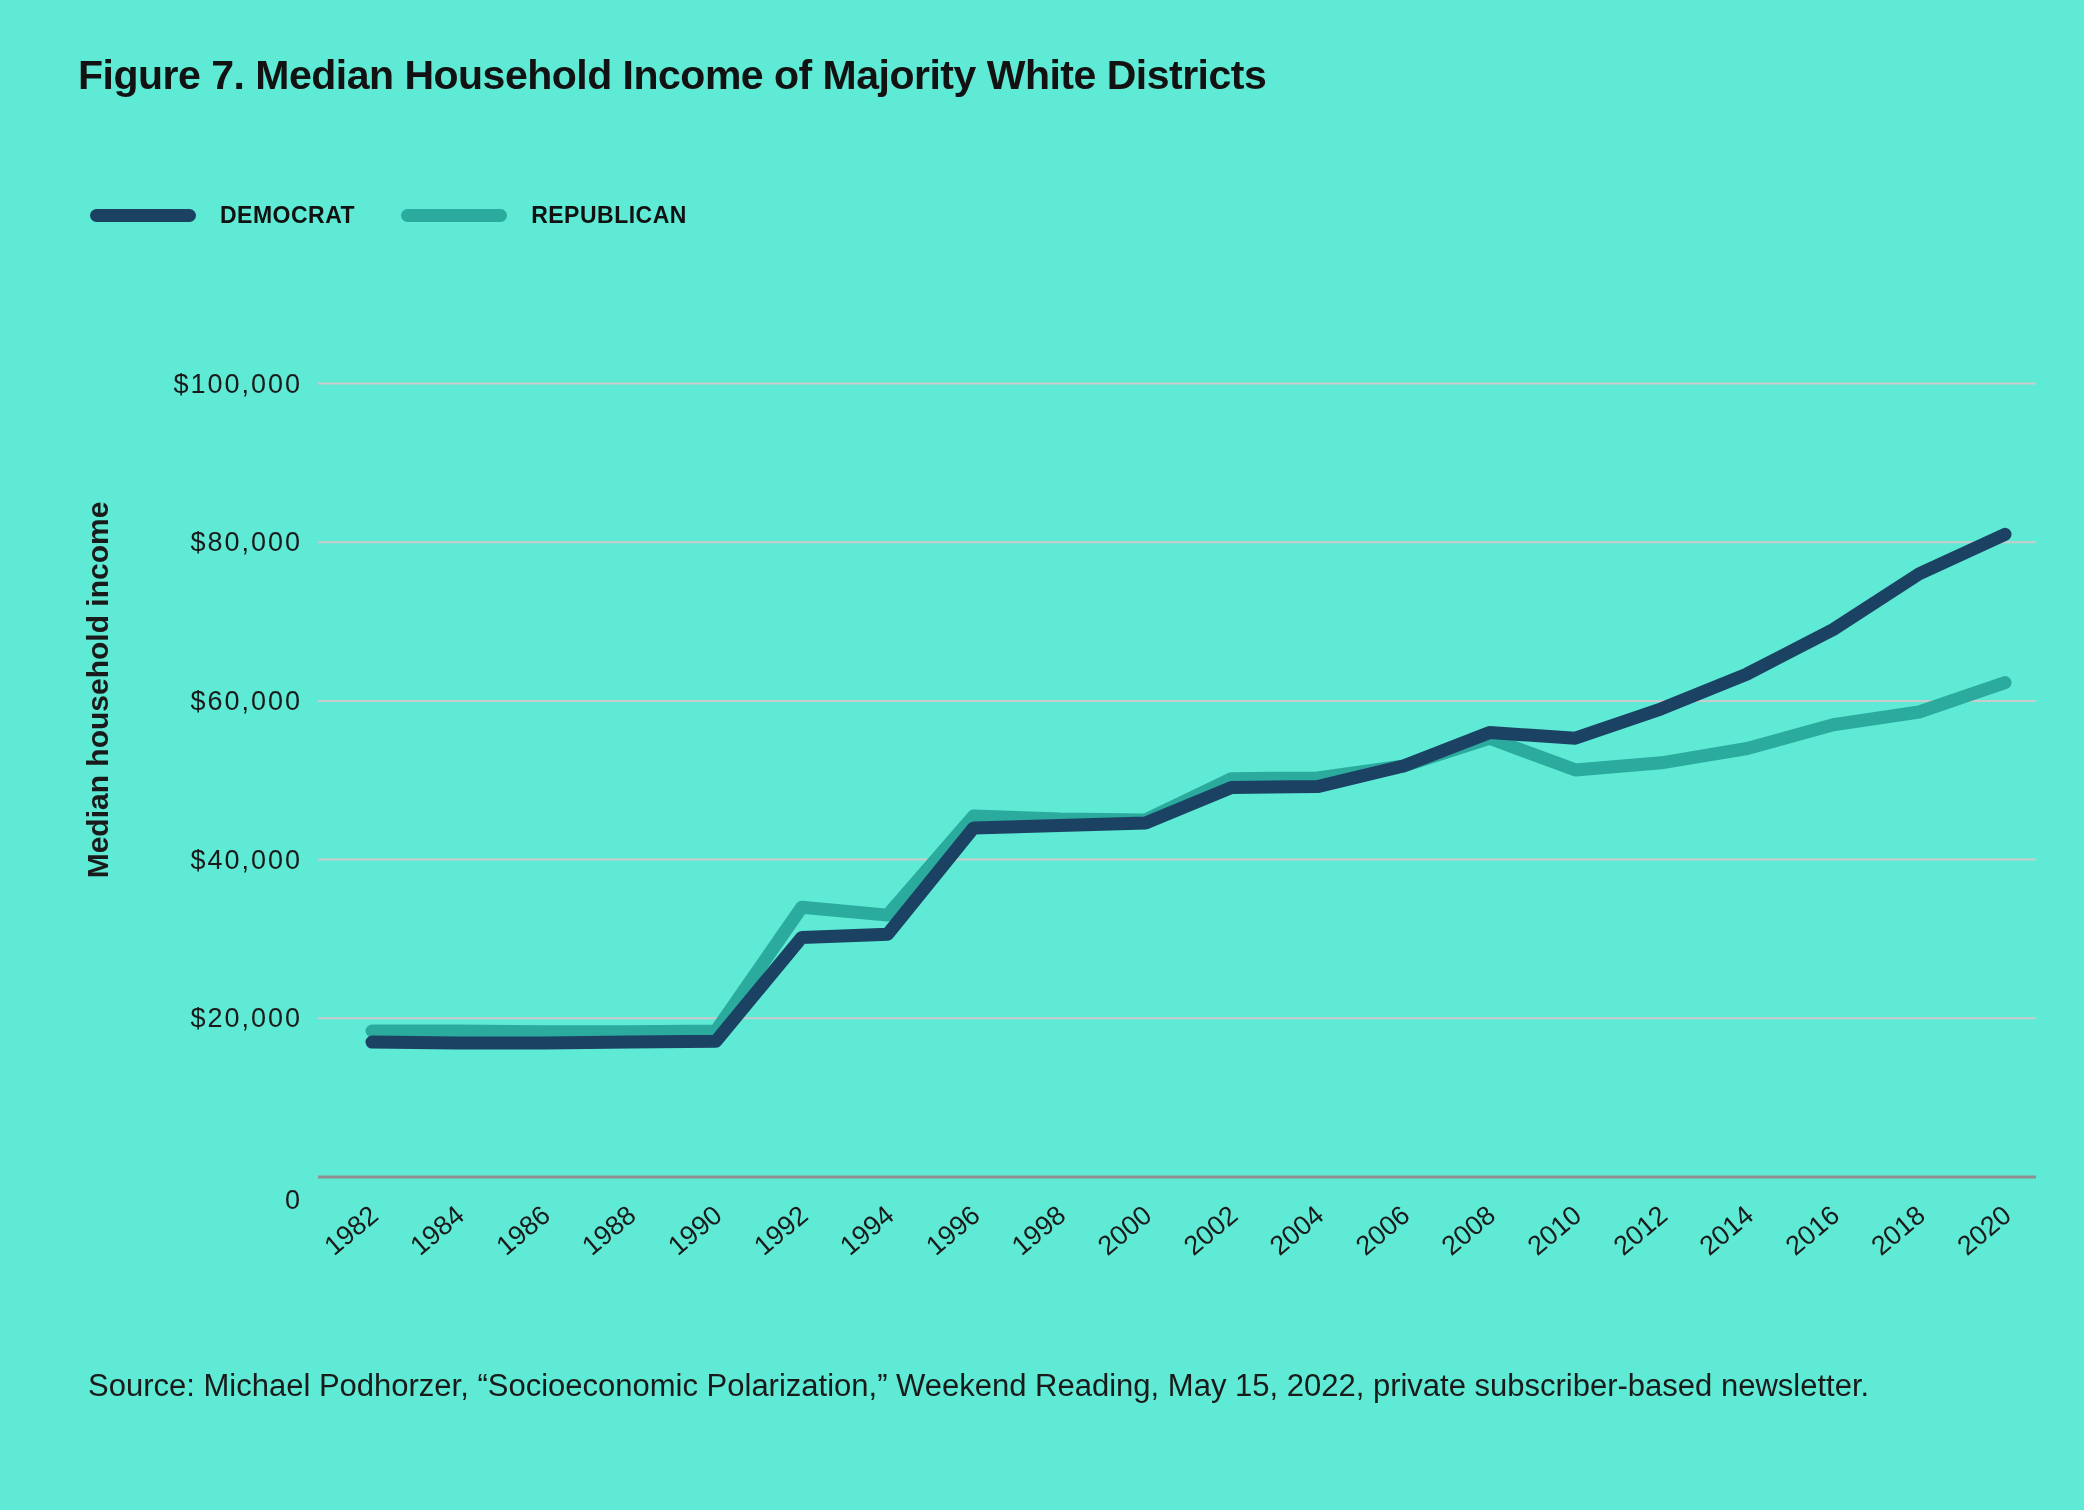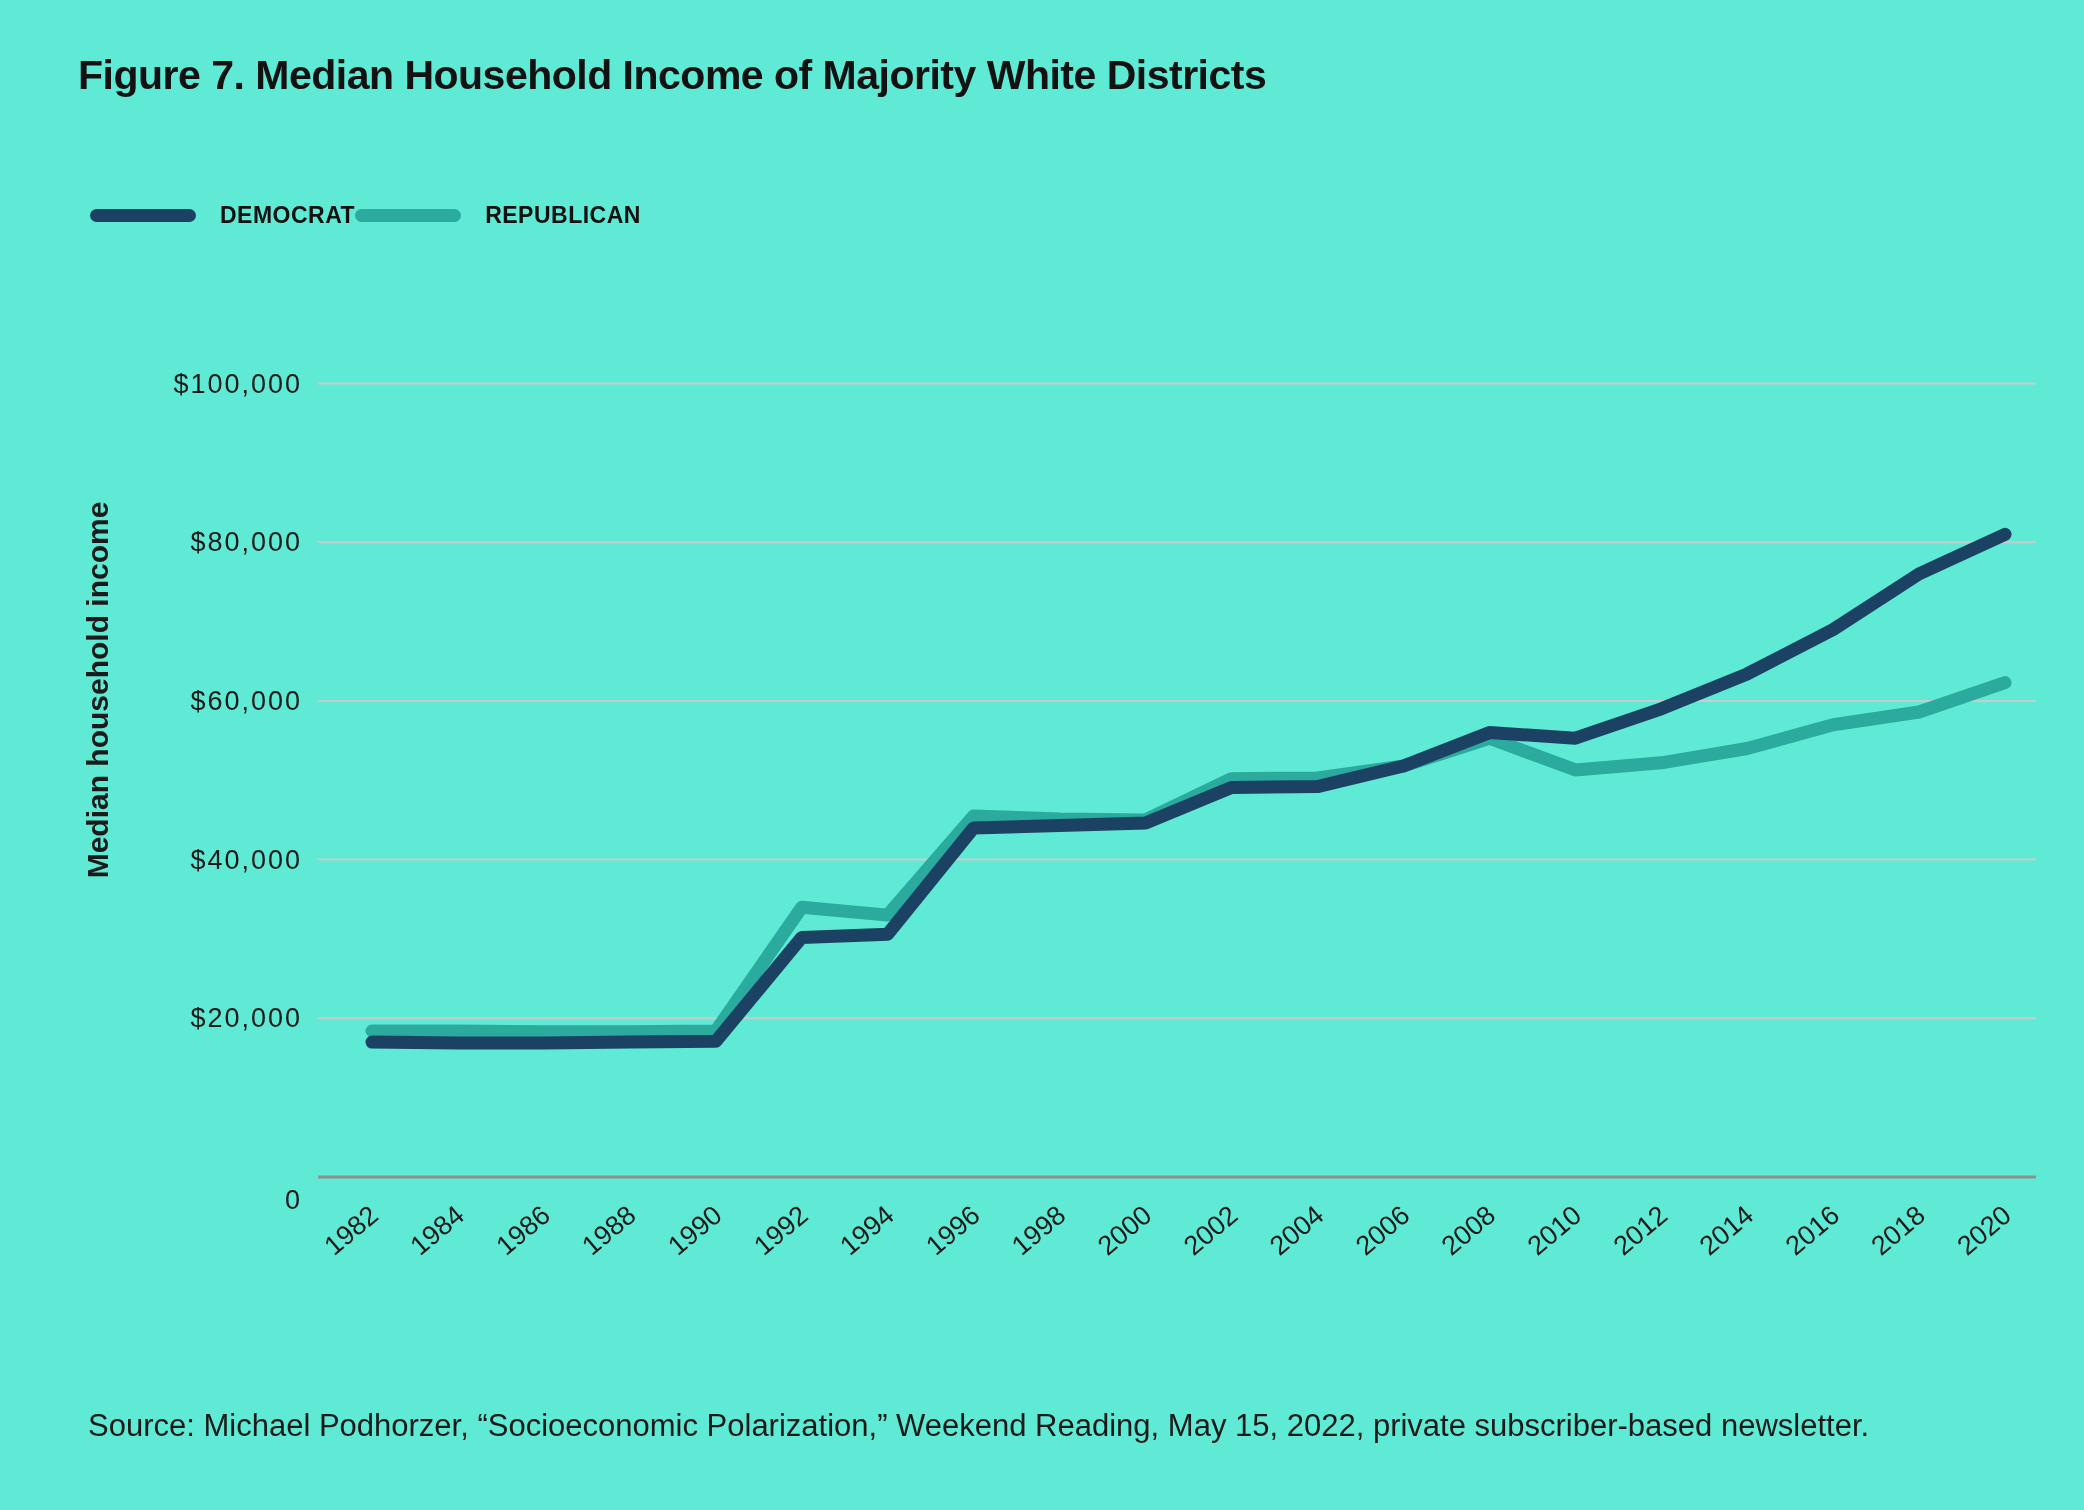--- a/index.html
+++ b/index.html
@@ -3,28 +3,28 @@
 <meta charset="utf-8">
 <style>
   html,body{margin:0;padding:0;background:#ffffff;}
   body{font-family:"Liberation Sans", sans-serif;}
   #page{position:relative;width:2084px;height:1510px;background:#5eead4;overflow:hidden;}
   .title{
     position:absolute;left:78px;top:52px;
     font-size:41px;font-weight:700;color:#121212;letter-spacing:-0.5px;
   }
   .legend{
-    position:absolute;left:90px;top:202px;display:flex;align-items:center;
+    position:absolute;left:90px;top:202px;display:flex;align-items:center;gap:46px;
   }
   .legend-item{display:flex;align-items:center;gap:24px;}
   .legend-swatch{width:106px;height:13px;border-radius:7px;background:#999;}
   .legend-label{font-size:23px;font-weight:700;color:#111111;letter-spacing:0.5px;}
   #chart-svg{position:absolute;left:0;top:0;}
   .source{
-    position:absolute;left:88px;top:1408px;width:1990px;
+    position:absolute;left:88px;top:1368px;width:1990px;
     font-size:31px;color:#1a1a1a;
   }
 </style>
 </head>
 <body>
 
 <div id="page">
 
   <div class="title">Figure 7. Median Household Income of Majority White Districts</div>
 

